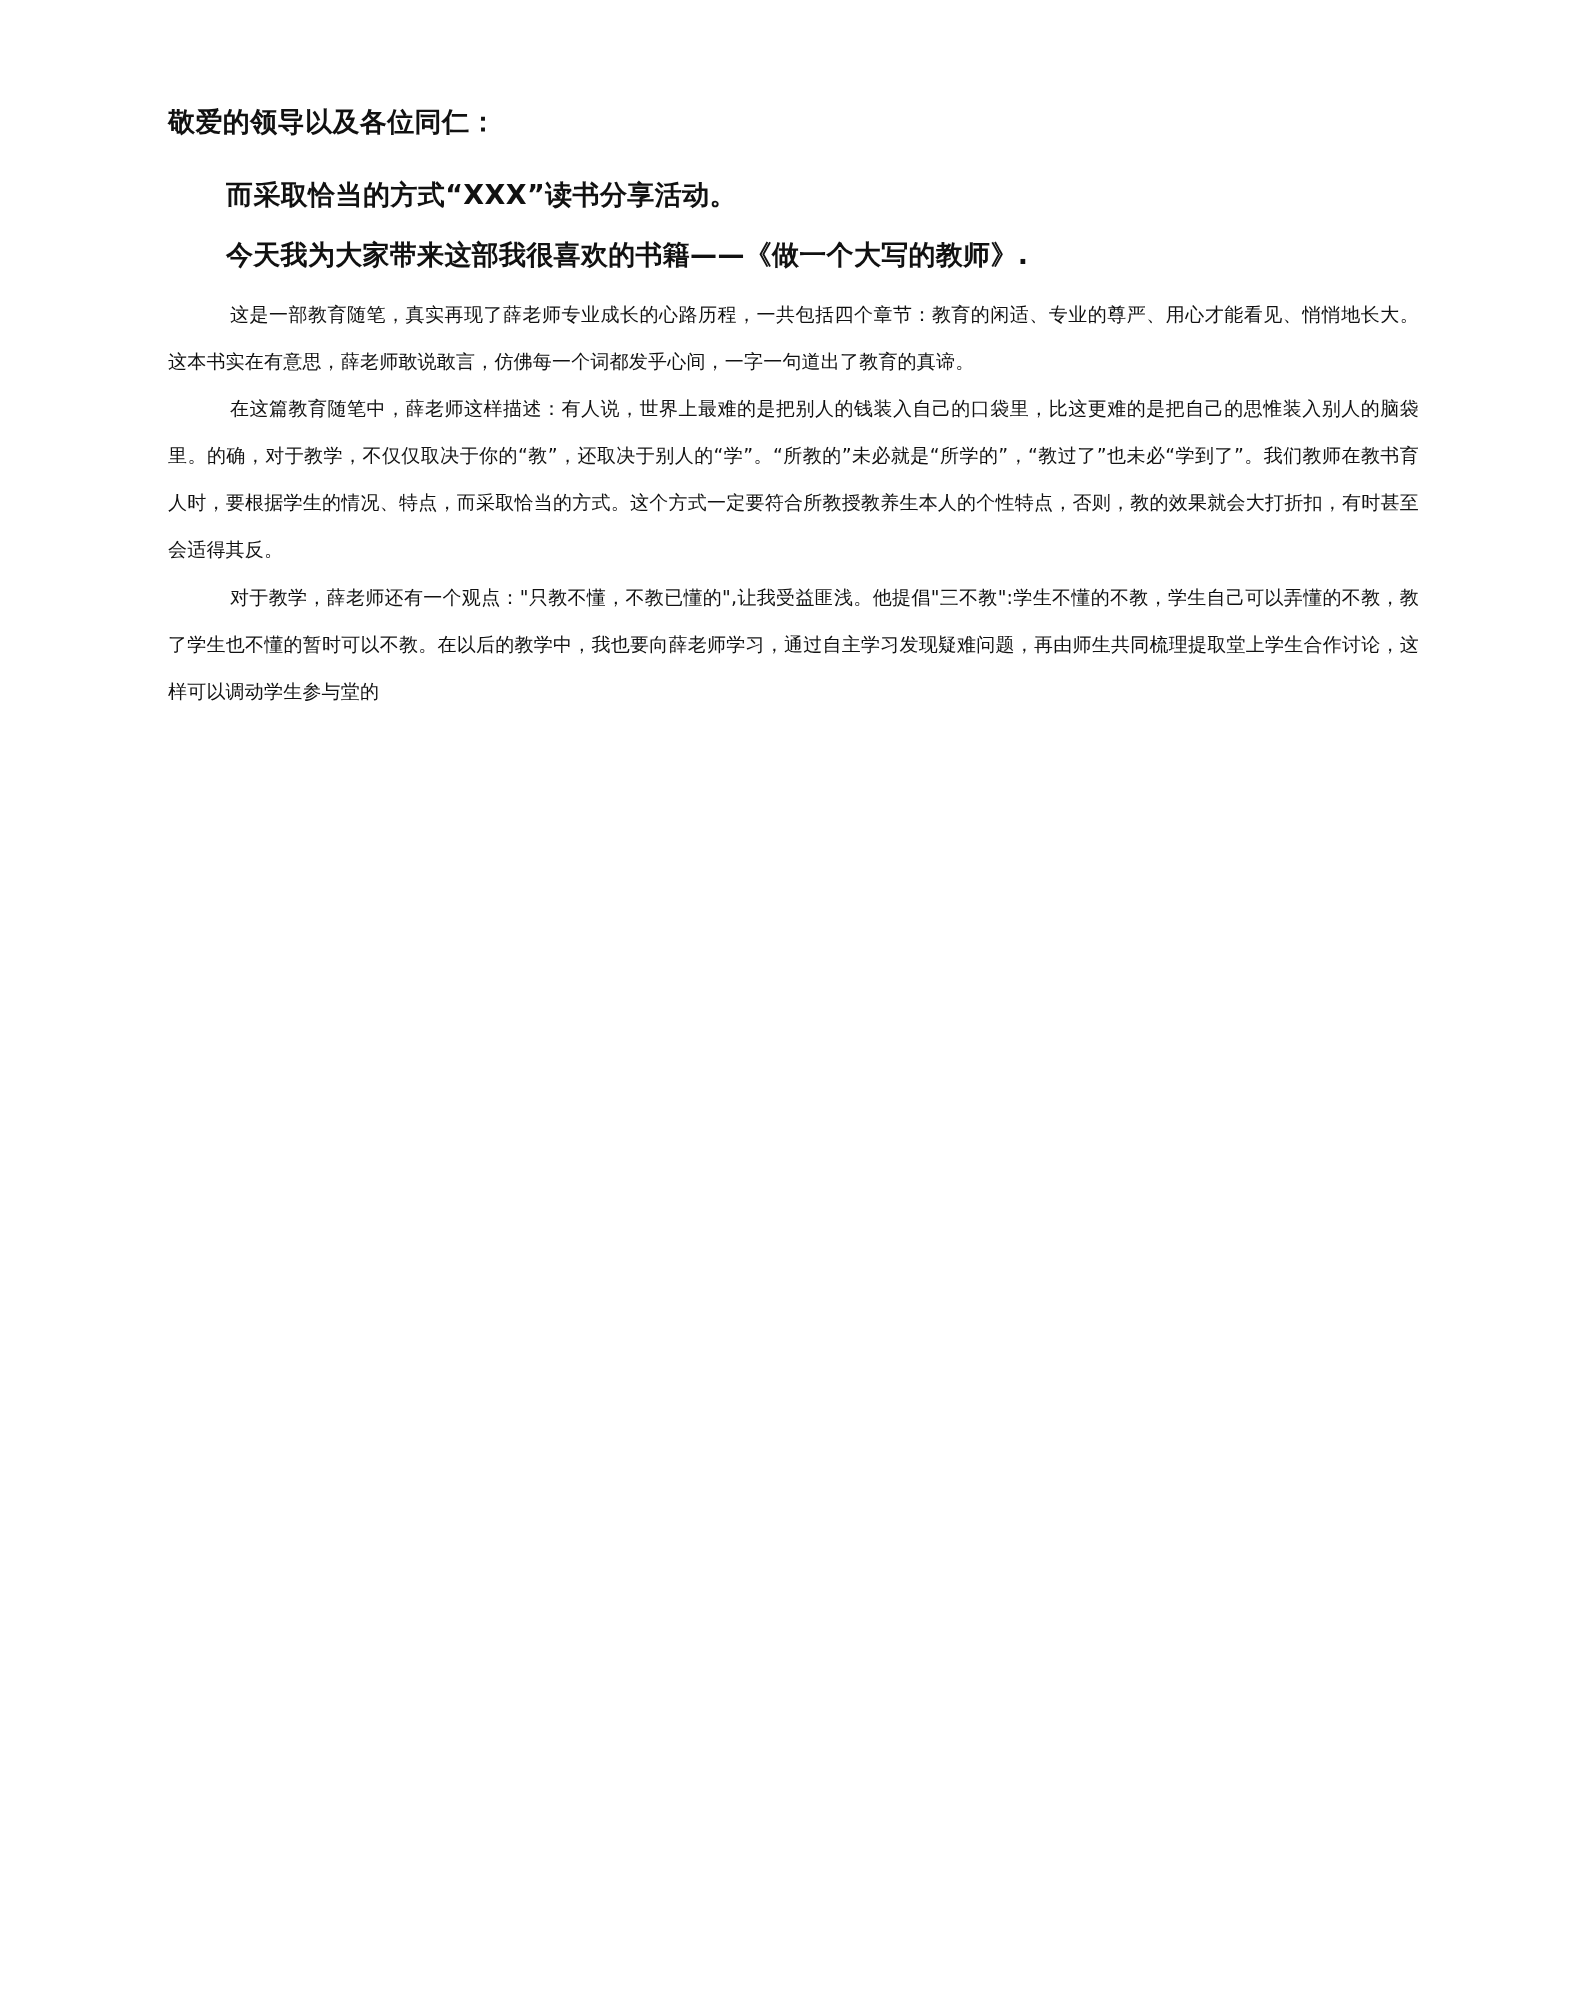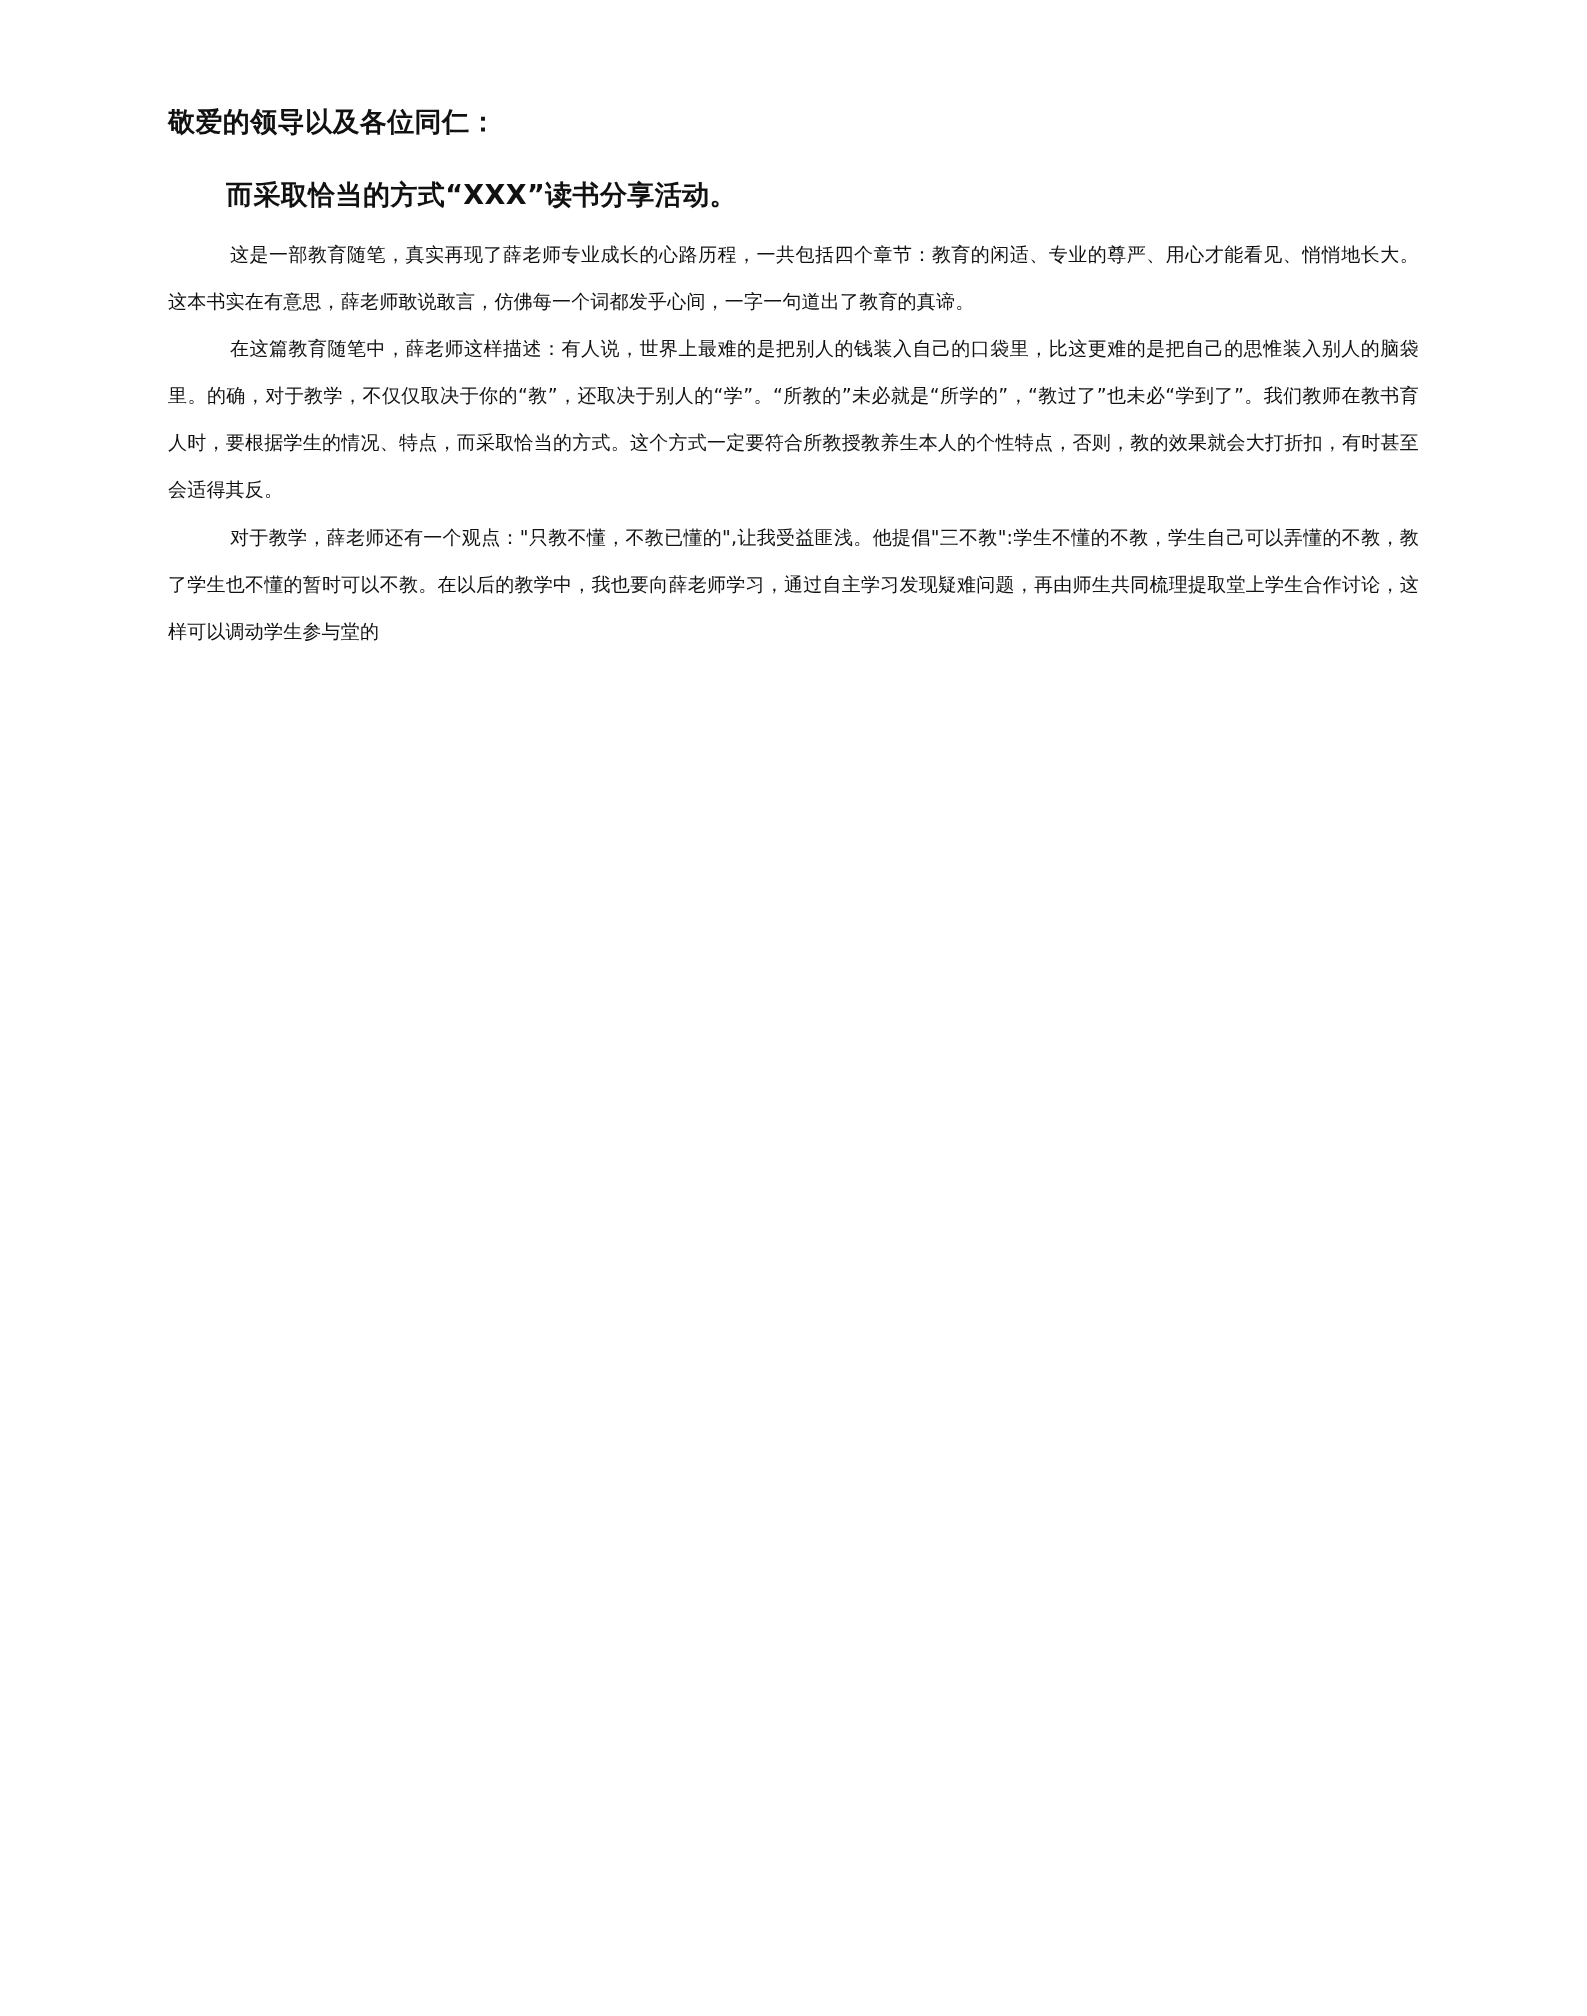--- a/index.html
+++ b/index.html
@@ -69,20 +69,21 @@
 <body>
 
 <div class="page">
   <div class="doc-body">
 
     <p class="salutation">敬爱的领导以及各位同仁：</p>
 
     <p class="intro">而采取恰当的方式“XXX”读书分享活动。</p>
 
 
+    <p class="intro-tight">今天我为大家带来这部我很喜欢的书籍——《做一个大写的教师》.</p>
 
     <div class="spacer-sm"></div>
 
     <p class="body-para">这是一部教育随笔，真实再现了薛老师专业成长的心路历程，一共包括四个章节：教育的闲适、专业的尊严、用心才能看见、悄悄地长大。这本书实在有意思，薛老师敢说敢言，仿佛每一个词都发乎心间，一字一句道出了教育的真谛。</p>
 
 
     <p class="body-para">在这篇教育随笔中，薛老师这样描述：有人说，世界上最难的是把别人的钱装入自己的口袋里，比这更难的是把自己的思惟装入别人的脑袋里。的确，对于教学，不仅仅取决于你的“教”，还取决于别人的“学”。“所教的”未必就是“所学的”，“教过了”也未必“学到了”。我们教师在教书育人时，要根据学生的情况、特点，而采取恰当的方式。这个方式一定要符合所教授教养生本人的个性特点，否则，教的效果就会大打折扣，有时甚至会适得其反。</p>
 
     <p class="body-para">对于教学，薛老师还有一个观点："只教不懂，不教已懂的",让我受益匪浅。他提倡"三不教":学生不懂的不教，学生自己可以弄懂的不教，教了学生也不懂的暂时可以不教。在以后的教学中，我也要向薛老师学习，通过自主学习发现疑难问题，再由师生共同梳理提取堂上学生合作讨论，这样可以调动学生参与堂的</p>
 

